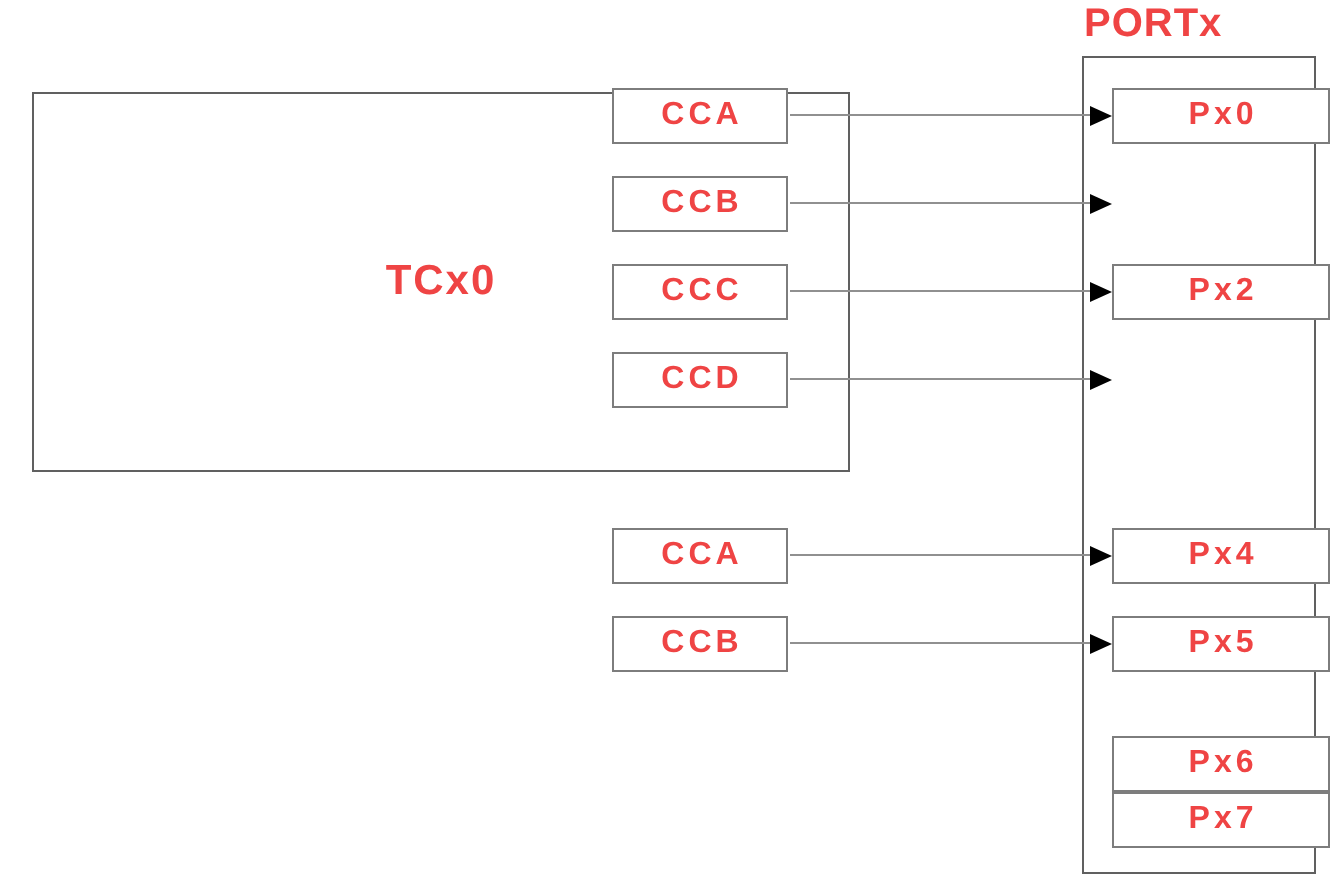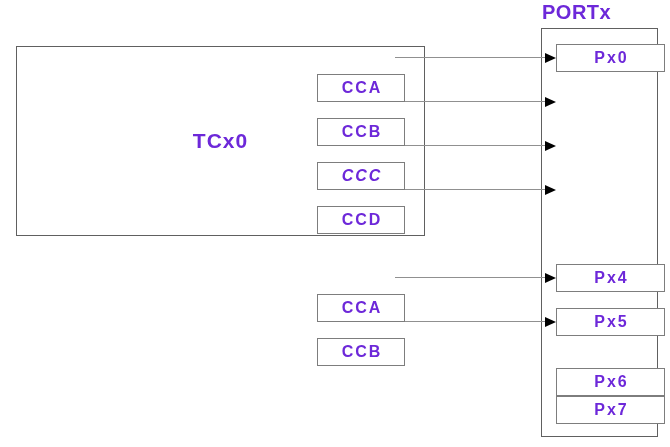--- a/index.html
+++ b/index.html
@@ -6,21 +6,21 @@
     margin: 0;
     padding: 0;
     background: #ffffff;
   }
   .canvas {
     position: relative;
     width: 670px;
     height: 447px;
     background: #ffffff;
     font-family: "Liberation Sans", sans-serif;
-    color: #6d28d9;
+    color: #ef4444;
     overflow: hidden;
   }
   .port-title {
     position: absolute;
     left: 542px;
     top: 1px;
     font-size: 20px;
     font-weight: bold;
     letter-spacing: 0.5px;
     line-height: 22px;
@@ -53,25 +53,25 @@
     background: #ffffff;
     display: flex;
     align-items: center;
     justify-content: center;
     font-size: 16px;
     font-weight: bold;
     letter-spacing: 2px;
     text-indent: 2px;
     white-space: nowrap;
   }
-  .cc { left: 317px; margin-top: 30px; }
+  .cc { left: 306px; }
   .px { left: 556px; width: 109px; }
   .r1 { top: 44px; }
   .r2 { top: 88px; }
-  .r3 { top: 132px; font-style: italic; }
+  .r3 { top: 132px; }
   .r4 { top: 176px; }
   .r5 { top: 264px; }
   .r6 { top: 308px; }
   .r7 { top: 368px; }
   .r8 { top: 396px; }
   .line {
     position: absolute;
     left: 395px;
     width: 151px;
     height: 1px;
@@ -120,20 +120,21 @@
 
   <div class="smallbox cc r1">CCA</div>
   <div class="smallbox cc r2">CCB</div>
   <div class="smallbox cc r3">CCC</div>
   <div class="smallbox cc r4">CCD</div>
 
   <div class="smallbox cc r5">CCA</div>
   <div class="smallbox cc r6">CCB</div>
 
   <div class="smallbox px r1">Px0</div>
+  <div class="smallbox px r3">Px2</div>
   <div class="smallbox px r5">Px4</div>
   <div class="smallbox px r6">Px5</div>
   <div class="smallbox px r7">Px6</div>
   <div class="smallbox px r8">Px7</div>
 
   <div class="arrowhead a1"></div>
   <div class="arrowhead a2"></div>
   <div class="arrowhead a3"></div>
   <div class="arrowhead a4"></div>
   <div class="arrowhead a5"></div>

